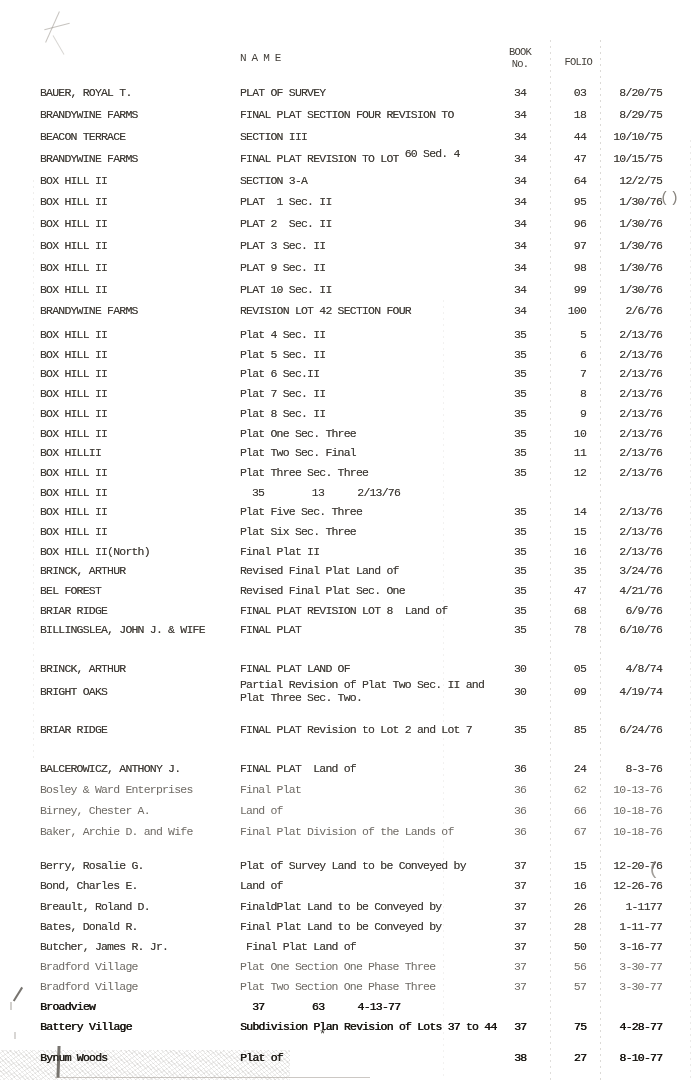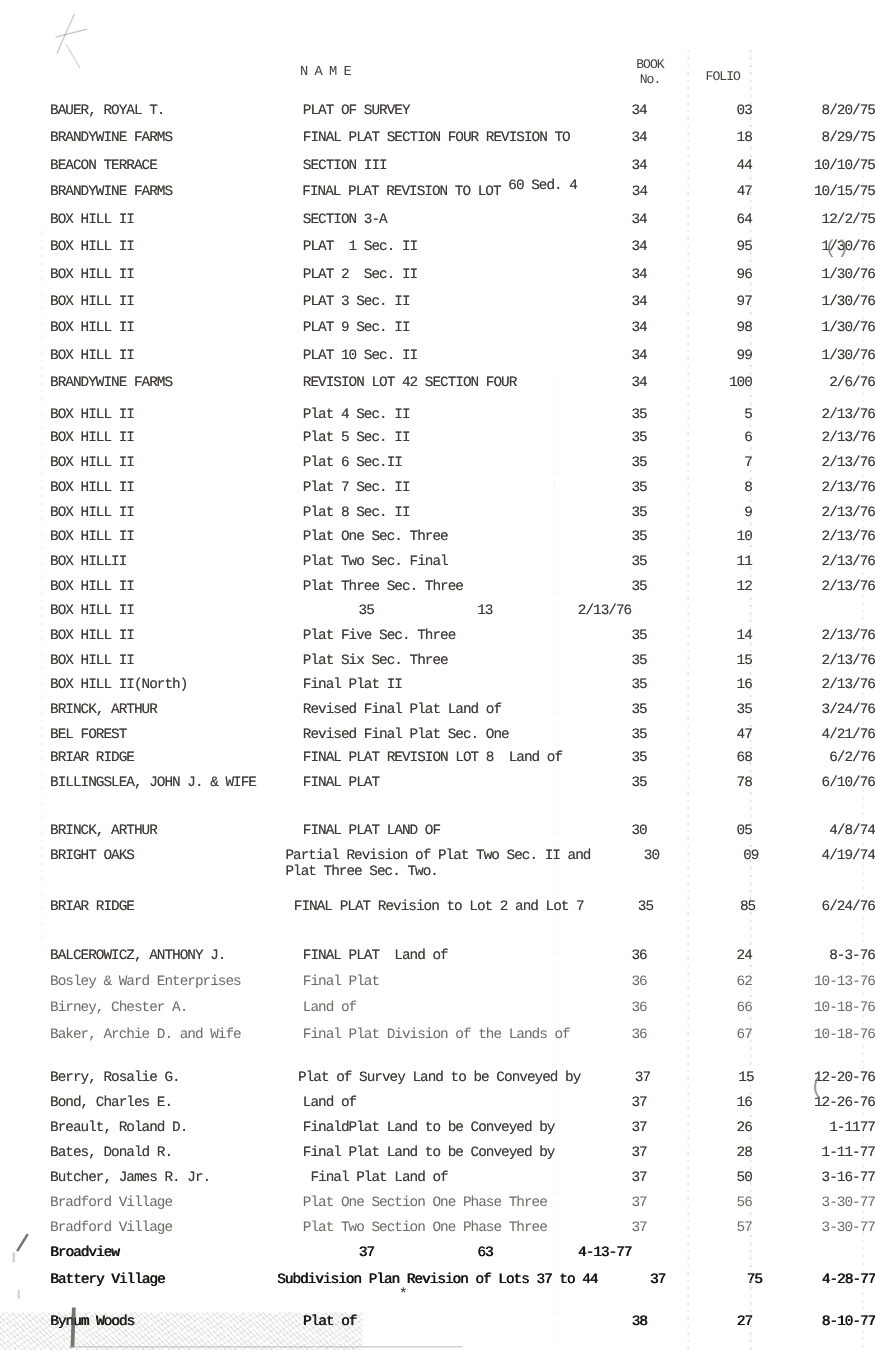--- a/index.html
+++ b/index.html
@@ -15,24 +15,23 @@
   }
   
   .hdr{position:absolute;color:#45413b;}
   .h-name{left:240px;top:52px;font-size:11px;}
   .h-book{left:498px;top:46px;width:44px;text-align:center;font-size:10.5px;line-height:12px;}
   .h-folio{left:544px;top:56px;width:48px;text-align:right;font-size:10.5px;}
   
   .rows-area{position:absolute;left:0;top:82px;width:700px;}
   .section{margin:0;}
   .row{
-    display:flex;align-items:flex-start;
+    display:flex;align-items:center;
     line-height:13px;
     text-shadow:0 0 .4px rgba(62,56,48,.55);
-    gap:35px;
   }
   .c-name{width:200px;margin-left:40px;white-space:pre;overflow:hidden;}
   .c-desc{width:262px;white-space:pre;}
   .c-book{width:36px;text-align:center;}
   .c-folio{width:48px;text-align:right;font-family:Liberation Mono, monospace;}
   .c-date{width:76px;text-align:right;}
   .sup{position:relative;top:-5px;}
   .d2{white-space:pre;}
   .row.light{color:#6e6a64;text-shadow:none;}
   .row.bold{color:#17140f;text-shadow:.5px 0 0 currentColor;}
@@ -258,21 +257,21 @@
     <div class="c-desc"><span class="d1">Revised Final Plat Sec. One</span></div>
     <div class="c-book">35</div>
     <div class="c-folio">47</div>
     <div class="c-date">4/21/76</div>
   </div>
         <div class="row">
     <div class="c-name">BRIAR RIDGE</div>
     <div class="c-desc"><span class="d1">FINAL PLAT REVISION LOT 8  Land of</span></div>
     <div class="c-book">35</div>
     <div class="c-folio">68</div>
-    <div class="c-date">6/2/76</div>
+    <div class="c-date">6/9/76</div>
   </div>
         <div class="row">
     <div class="c-name">BILLINGSLEA, JOHN J. &amp; WIFE</div>
     <div class="c-desc"><span class="d1">FINAL PLAT</span></div>
     <div class="c-book">35</div>
     <div class="c-folio">78</div>
     <div class="c-date">6/10/76</div>
   </div>
       </div>
       <div class="section section-2">

